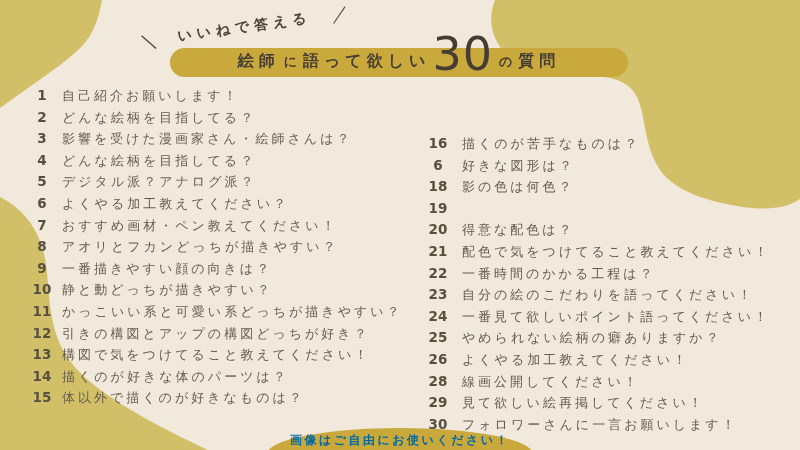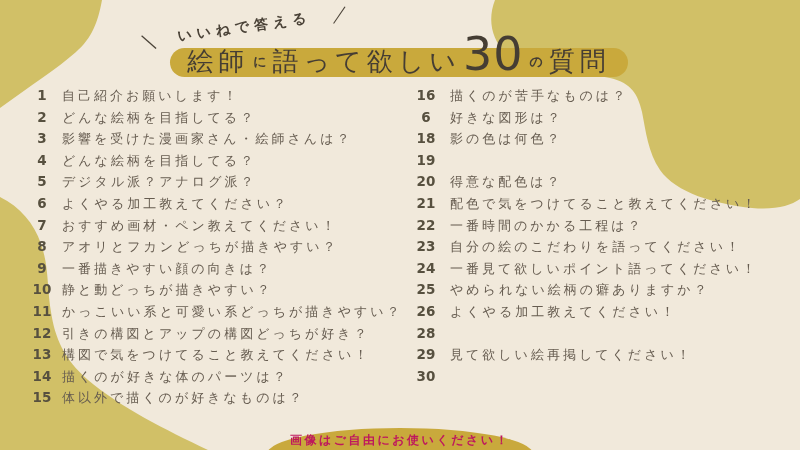--- a/index.html
+++ b/index.html
@@ -21,44 +21,44 @@
   .tagline .slash { font-size:18px; letter-spacing:0; font-weight:400; }
   .title-pill {
     position:absolute; left:170px; top:48px; width:458px; height:29px;
     background:#c9a93c; border-radius:15px; z-index:1;
   }
   .title-line {
     position:absolute; left:170px; top:0; width:458px; height:74px; z-index:2;
     display:flex; align-items:flex-end; justify-content:center;
     color:#453d33; white-space:nowrap;
   }
-  .title-line .big   { font-size:26px; font-weight:400; letter-spacing:5px; line-height:26px;margin-top:24px; }
+  .title-line .big   { font-size:16px; font-weight:700; letter-spacing:5px; line-height:26px;margin-top:24px; }
   .title-line .small { font-size:13px; font-weight:700; letter-spacing:2px; line-height:24px; margin:0 4px; }
   .title-line .num   { font-size:46px; font-weight:500; letter-spacing:1px; line-height:40px; margin:0 2px; }
 
   
   .col {
     position:absolute; top:87px; z-index:2;
     display:flex; flex-direction:column;
   }
   .col-left  { left:32px; }
-  .col-right { left:412px; }
+  .col-right { left:424px;margin-top:48px; }
   .q-row { display:flex; align-items:baseline; height:21.6px; white-space:nowrap; }
   .q-num {
     flex:0 0 auto; text-align:center; margin-right:10px;
     font-size:13.5px; font-weight:700; color:#57503f; letter-spacing:0;
   }
   .col-left  .q-num { width:20px; }
   .col-right .q-num { width:28px; }
   .q-text { font-size:13px; font-weight:500; color:#665c50; letter-spacing:3px; }
 
   
   .footer-note {
     position:absolute; left:0; top:432px; width:800px; z-index:2;
-    text-align:center; color:#be185d; font-size:12px; font-weight:700; letter-spacing:2.5px;
+    text-align:center; color:#0369a1; font-size:12px; font-weight:700; letter-spacing:2.5px;
   }
 </style>
 </head>
 <body>
 
 <div class="stage">
 
   <svg class="blobs" viewBox="0 0 800 450" xmlns="http://www.w3.org/2000/svg">
     <path fill="#d1c067" d="M 0 0 L 102 0 C 98 22 92 38 76 52 C 58 68 30 86 0 108 Z"></path>
     <path fill="#d1c067" d="M 495 0 C 488 18 490 38 507 55 C 530 78 575 70 610 78 C 632 83 638 95 642 112 C 646 132 648 152 660 170 C 676 193 715 204 752 208 C 775 210 790 206 800 199 L 800 0 Z"></path>
@@ -209,26 +209,28 @@
   </div>
 
   <div class="q-row">
     <span class="q-num">26</span>
     <span class="q-text">よくやる加工教えてください！</span>
   </div>
 
 
   <div class="q-row">
     <span class="q-num">28</span>
+    <span class="q-text">線画公開してください！</span>
   </div>
 
   <div class="q-row">
     <span class="q-num">29</span>
     <span class="q-text">見て欲しい絵再掲してください！</span>
   </div>
 
   <div class="q-row">
     <span class="q-num">30</span>
+    <span class="q-text">フォロワーさんに一言お願いします！</span>
   </div>
 </div>
 
   <div class="footer-note">画像はご自由にお使いください！</div>
 </div>
 
 </body></html>

